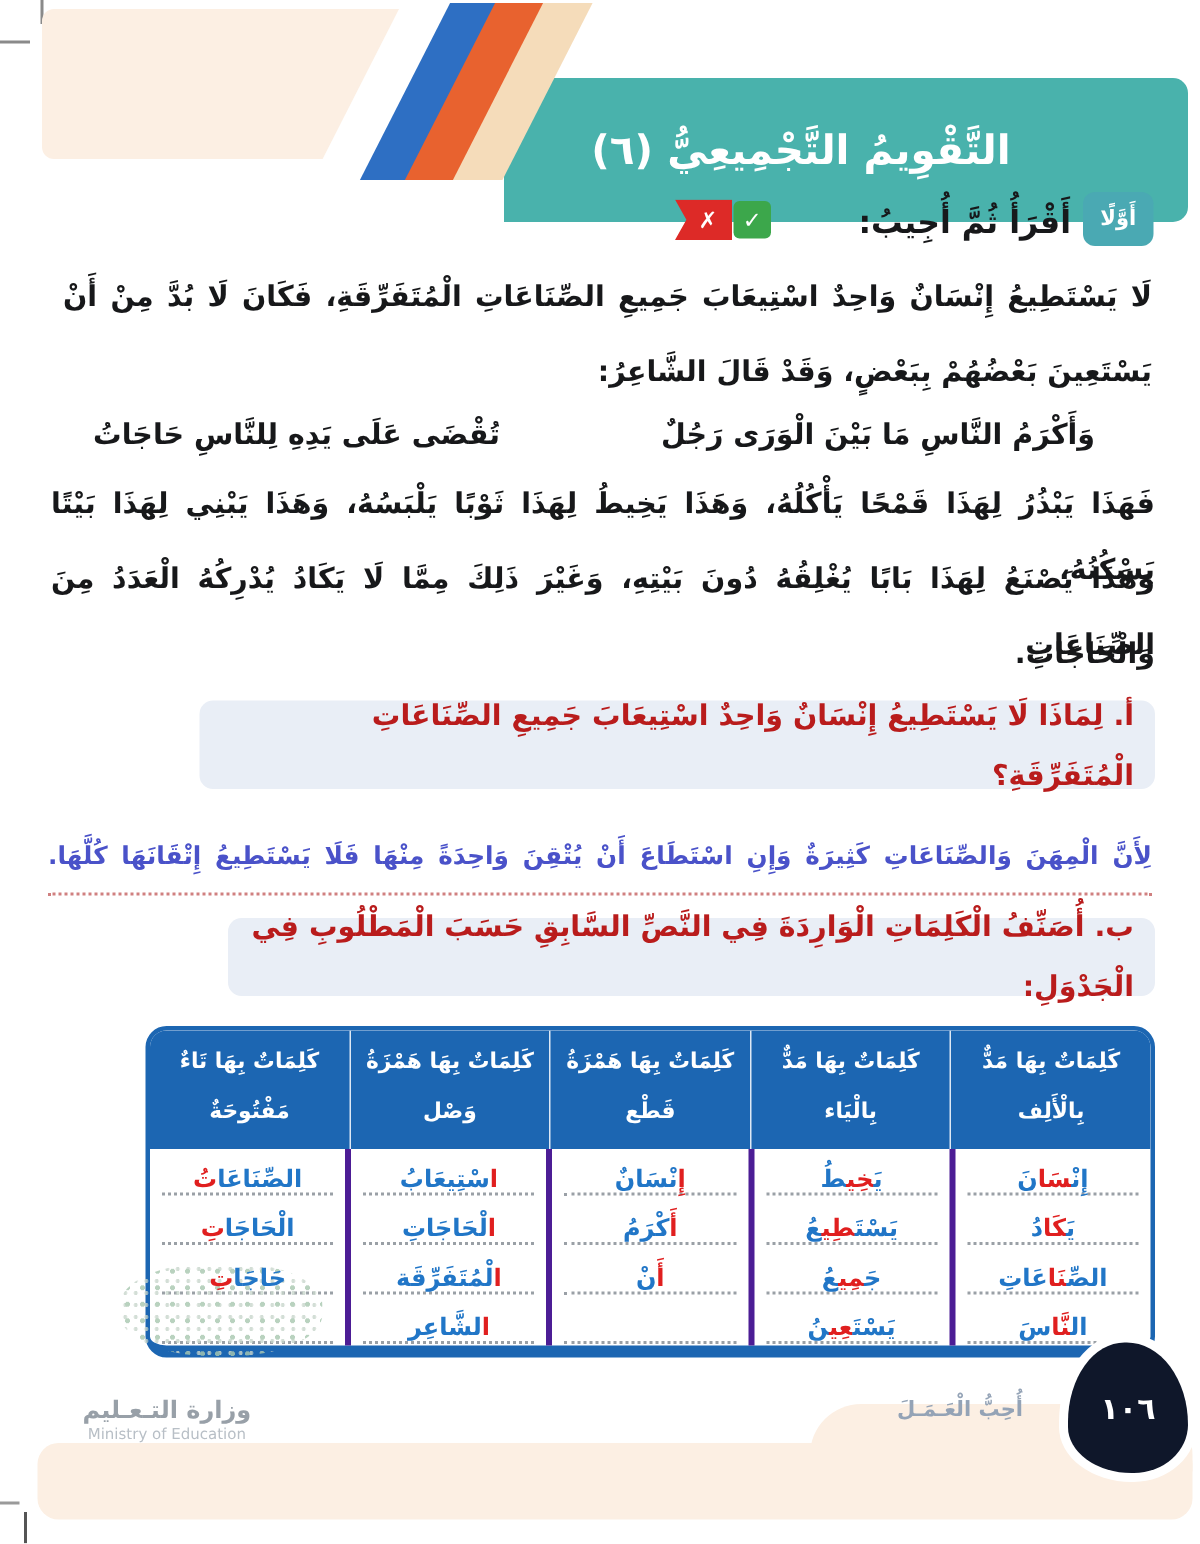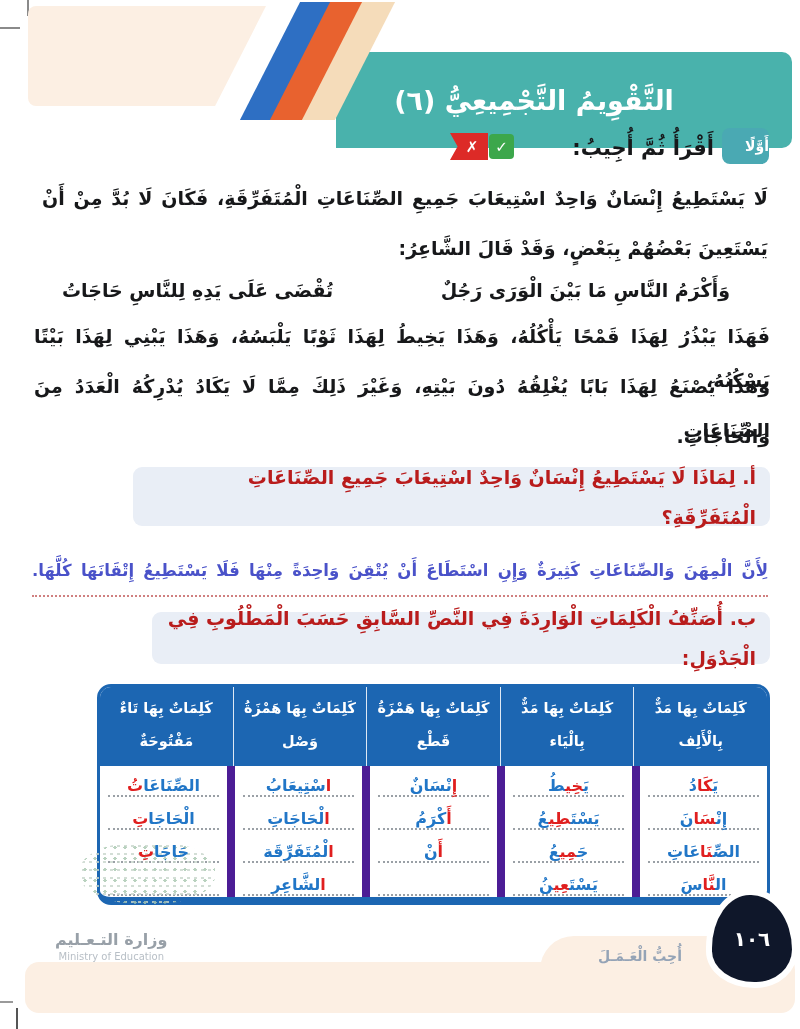--- a/index.html
+++ b/index.html
@@ -20,21 +20,21 @@
   .banner .title{position:absolute;inset:0;display:flex;align-items:center;justify-content:center;
           color:#ffffff;font-weight:bold;font-size:27px;padding-right:60px;}
   .stripe{position:absolute;top:2px;height:118px;transform:skewX(-27deg);}
   .stripe-white{left:238px;width:36px;background:#ffffff;}
   .stripe-blue{left:270px;width:31px;background:#2e6fc3;}
   .stripe-orange{left:300px;width:33px;background:#e8622f;}
   .stripe-cream{left:332px;width:33px;background:#f5dcba;}
 
   
   .first-badge{position:absolute;left:722px;top:128px;width:47px;height:36px;background:#4aa9b3;
-               border-radius:8px;color:#fff;font-weight:bold;font-size:14px;text-align:right;line-height:36px;}
+               border-radius:8px;color:#fff;font-weight:bold;font-size:14px;text-align:center;line-height:36px;}
   .section-heading{position:absolute;right:86px;top:129px;font-weight:bold;font-size:21px;color:#17181a;line-height:38px;margin-left:16px;}
   .iconrow{position:absolute;left:450px;top:133px;display:flex;direction:ltr;align-items:center;}
   .icon-x{width:38px;height:27px;background:#dd2a27;color:#fff;font-weight:bold;font-size:15px;
           display:flex;align-items:center;justify-content:center;padding-left:6px;box-sizing:border-box;
           clip-path:polygon(0 0,100% 0,100% 100%,0 100%,20% 50%);}
   .icon-check{width:25px;height:25px;background:#3ca74b;border-radius:4px;color:#fff;font-weight:bold;
           font-size:15px;display:flex;align-items:center;justify-content:center;margin-left:1px;}
 
   
   .ptext{position:absolute;color:#17181a;font-weight:bold;font-size:19px;}
@@ -57,42 +57,42 @@
 
   
   .table{position:absolute;left:97px;top:684px;width:673px;height:221px;box-sizing:border-box;
          border:3px solid #1c66b2;border-bottom-width:8px;border-radius:14px;overflow:hidden;
          display:flex;flex-direction:column;background:#fff;}
   .thead{height:79px;background:#1c66b2;display:flex;flex:0 0 auto;}
   .th{flex:1;color:#fff;font-weight:bold;font-size:14.5px;text-align:center;line-height:33px;
       padding-top:5px;border-left:1px solid rgba(255,255,255,.85);}
   .th:last-child{border-left:none;}
   .tbody{flex:1;display:flex;}
-  .td{flex:1;border-left:8px solid #4c1d95;padding:3px 6px 0 6px;box-sizing:border-box;}
+  .td{flex:1;border-left:4px solid #4c1d95;padding:3px 6px 0 6px;box-sizing:border-box;}
   .td:last-child{border-left:none;}
   .cell-row{position:relative;height:33px;}
   .cell-row::after{content:"";position:absolute;left:2px;right:2px;bottom:5px;border-bottom:2px dotted #9aa0a6;}
   .cell-row .word{position:absolute;inset:0;z-index:1;text-align:center;line-height:34px;
       color:#2176c7;font-weight:bold;font-size:16px;}
   .cell-row .word .hl{color:#e01f1f;}
 
   
   .watermark{position:absolute;left:80px;top:842px;width:135px;height:62px;border-radius:45%;
       background-image:radial-gradient(circle,#a8c8b0 1.6px,rgba(0,0,0,0) 1.8px),
                        radial-gradient(circle,#c9d6cc 1.2px,rgba(0,0,0,0) 1.4px);
       background-size:10px 11px,7px 8px;opacity:.8;}
   .ministry{position:absolute;left:55px;top:930px;direction:ltr;text-align:center;}
   .ministry .ar{color:#98a0a8;font-weight:bold;font-size:16px;line-height:20px;}
   .ministry .en{color:#b8bfc6;font-size:10px;line-height:14px;}
   .ministry .yr{color:#9aa2ab;font-size:14px;line-height:18px;}
   .peach-bump{position:absolute;left:540px;top:936px;width:255px;height:45px;background:#fcefe3;
       border-radius:34px 34px 0 0;}
   .bottom-band{position:absolute;left:25px;top:962px;width:770px;height:51px;background:#fcefe3;
       border-radius:14px;}
-  .motto{position:absolute;left:598px;top:932px;color:#94a3b6;font-weight:bold;font-size:14px;z-index:3;margin-top:16px;}
+  .motto{position:absolute;left:598px;top:932px;color:#94a3b6;font-weight:bold;font-size:14px;z-index:3;}
   .page-badge{position:absolute;left:712px;top:895px;width:80px;height:87px;background:#0f172a;
       border-radius:48% 52% 46% 54% / 62% 64% 38% 36%;box-shadow:0 0 0 6px #ffffff;z-index:2;
       color:#fff;font-weight:bold;font-size:20px;display:flex;align-items:center;justify-content:center;}
 </style>
 </head>
 <body>
 
 <div class="page">
 
   <div class="mark mark-tl-v"></div>
@@ -158,24 +158,24 @@
         <div>وَصْل</div>
       </div>
       <div class="th">
         <div>كَلِمَاتٌ بِهَا تَاءٌ</div>
         <div>مَفْتُوحَةٌ</div>
       </div>
     </div>
     <div class="tbody">
       <div class="td">
           <div class="cell-row">
+            <span class="word"><span>إِنْ</span><span class="hl">سَا</span><span>نَ</span></span>
+          </div>
+          <div class="cell-row">
             <span class="word"><span>يَ</span><span class="hl">كَا</span><span>دُ</span></span>
-          </div>
-          <div class="cell-row">
-            <span class="word"><span>إِنْ</span><span class="hl">سَا</span><span>نَ</span></span>
           </div>
           <div class="cell-row">
             <span class="word"><span>الصِّ</span><span class="hl">نَا</span><span>عَاتِ</span></span>
           </div>
           <div class="cell-row">
             <span class="word"><span>ال</span><span class="hl">نَّا</span><span>سَ</span></span>
           </div>
         </div>
       <div class="td">
           <div class="cell-row">

